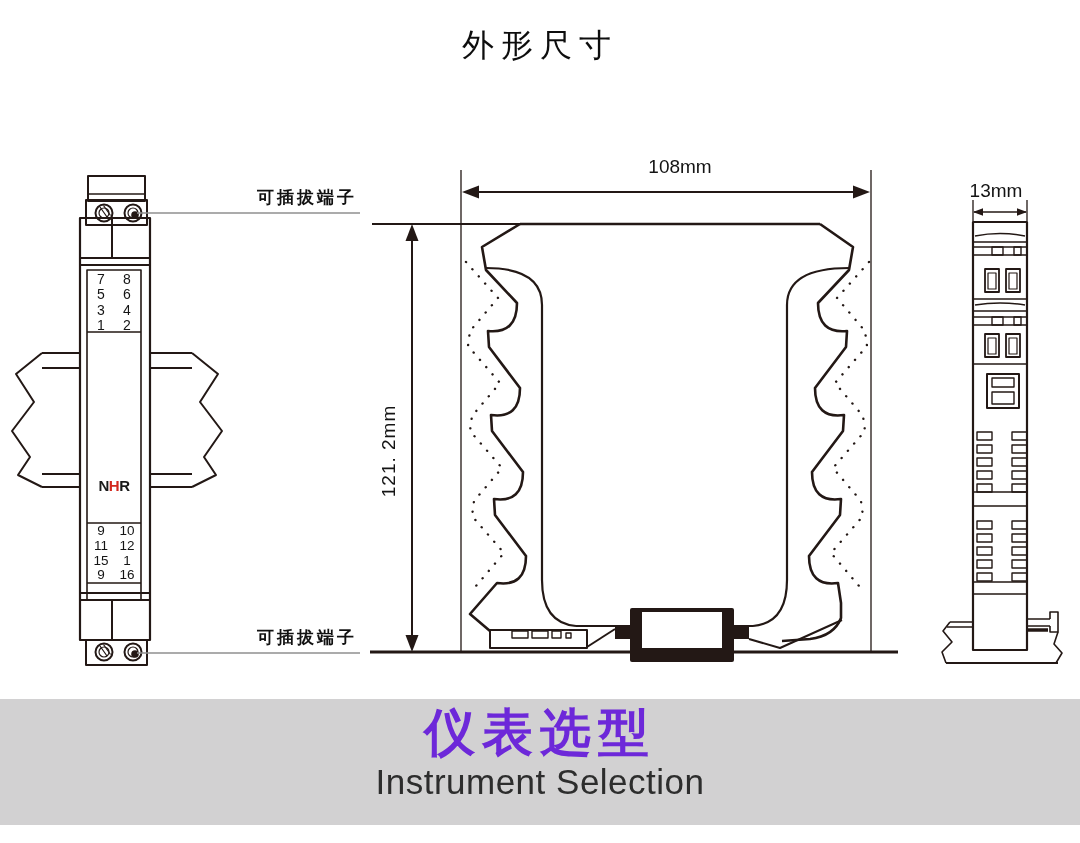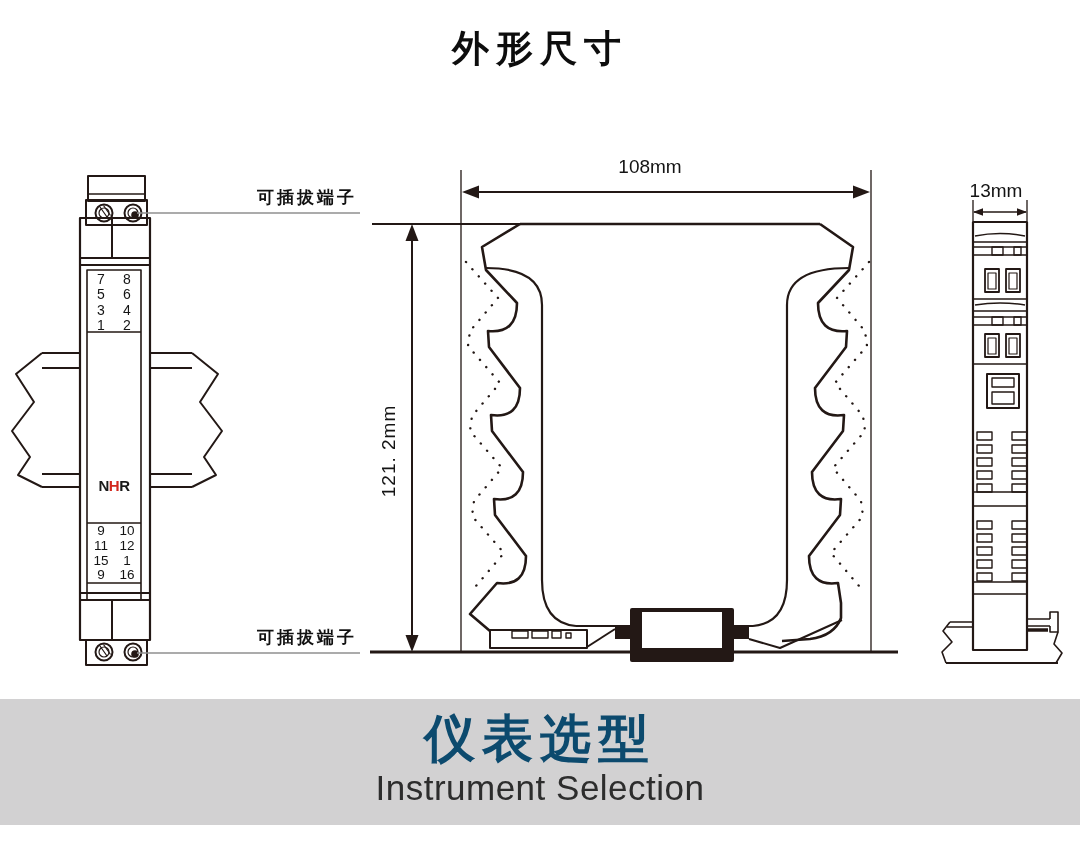--- a/index.html
+++ b/index.html
@@ -3,21 +3,21 @@
 <meta charset="utf-8">
 <style>
   html,body{margin:0;padding:0;background:#ffffff;}
   .stage{
     position:relative;width:1080px;height:843px;background:#ffffff;overflow:hidden;
     font-family:"Liberation Sans","DejaVu Sans",sans-serif;color:#131313;
   }
   .abs{position:absolute;}
   .page-title{
     left:0;top:24px;width:1080px;text-align:center;
-    font-size:37px;font-weight:700;letter-spacing:7px;color:#0d0d0d;white-space:nowrap;
+    font-size:32px;font-weight:400;letter-spacing:7px;color:#0d0d0d;white-space:nowrap;
   }
   
   svg{overflow:visible;display:block;}
   svg .s{stroke:#231815;fill:none;stroke-linejoin:round;}
   .w12{stroke-width:1.2px;} .w14{stroke-width:1.4px;} .w16{stroke-width:1.6px;}
   .w18{stroke-width:1.8px;} .w2{stroke-width:2px;} .w22{stroke-width:2.2px;}
   .w26{stroke-width:2.6px;} .w3{stroke-width:3px;} .w35{stroke-width:3.5px;}
   .thin{stroke-width:1.3px;}
   .fw{fill:#ffffff;}
   .dk{fill:#231815;stroke:none;}
@@ -29,21 +29,21 @@
   .dim-v{transform:rotate(-90deg);transform-origin:center center;letter-spacing:1px;}
   .tbox{display:grid;grid-template-columns:1fr 1fr;text-align:center;font-size:14px;
         font-weight:500;color:#141414;}
   .tbox-top{grid-auto-rows:15.4px;line-height:15.4px;}
   .tbox-bottom{grid-auto-rows:14.8px;line-height:14.8px;font-size:13.5px;}
   .brand{font-size:15px;font-weight:700;letter-spacing:-0.5px;text-align:center;color:#1a1a1a;white-space:nowrap;}
   .brand .red{color:#d3281e;}
   
   .banner{left:0;top:699px;width:1080px;height:126px;background:#d2d1d2;
           display:flex;flex-direction:column;align-items:center;justify-content:flex-start;}
-  .banner-title{margin-top:6px;font-size:51px;font-weight:700;letter-spacing:7px;color:#0c4a6e;line-height:1.35;font-family:Liberation Serif, serif;}
+  .banner-title{font-size:51px;font-weight:700;letter-spacing:7px;color:#6d28d9;line-height:1.35;font-family:Liberation Serif, serif;}
   .banner-sub{font-size:35px;font-weight:400;letter-spacing:0.5px;color:#2d2d2d;margin-top:-6px;}
 </style>
 </head>
 <body>
 
 <div class="stage">
 
   <div class="abs page-title">外形尺寸</div>
 
   <svg class="abs" style="left:0;top:160px" width="380" height="520" viewBox="0 0 380 520">
@@ -157,21 +157,21 @@
 
     <g>
       <rect class="dk" x="270" y="458" width="104" height="54" rx="2"></rect>
       <rect x="282" y="462" width="80" height="36" fill="#ffffff"></rect>
       <rect class="dk" x="255" y="476" width="15" height="13"></rect>
       <rect class="dk" x="374" y="476" width="15" height="13"></rect>
     </g>
     <path class="s w2" d="M389 489 420 498 482 470"></path>
   </svg>
 
-  <div class="abs dim" style="left:590px;top:156px;width:120px">108mm</div>
+  <div class="abs dim" style="left:620px;top:156px;width:120px">108mm</div>
   <div class="abs dim dim-v" style="left:319px;top:440px;width:140px">121. 2mm</div>
 
   <svg class="abs" style="left:930px;top:150px" width="150" height="530" viewBox="0 0 150 530">
 
     <path class="s thin" d="M43 50V71M97 50V71"></path>
     <g>
       <path class="s w16" d="M44 62H96"></path>
       <polygon class="dk" points="43,62 53,58.2 53,65.8"></polygon>
       <polygon class="dk" points="97,62 87,58.2 87,65.8"></polygon>
     </g>

